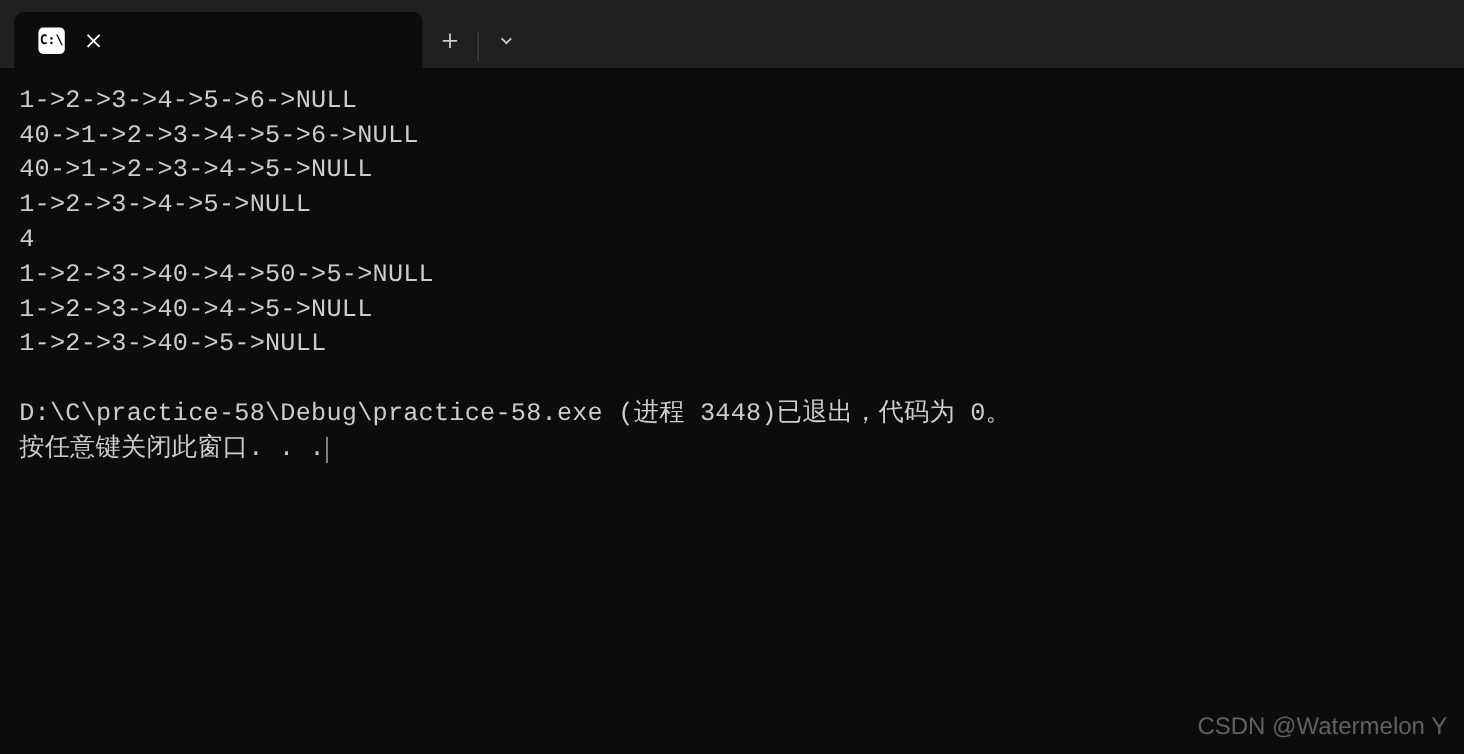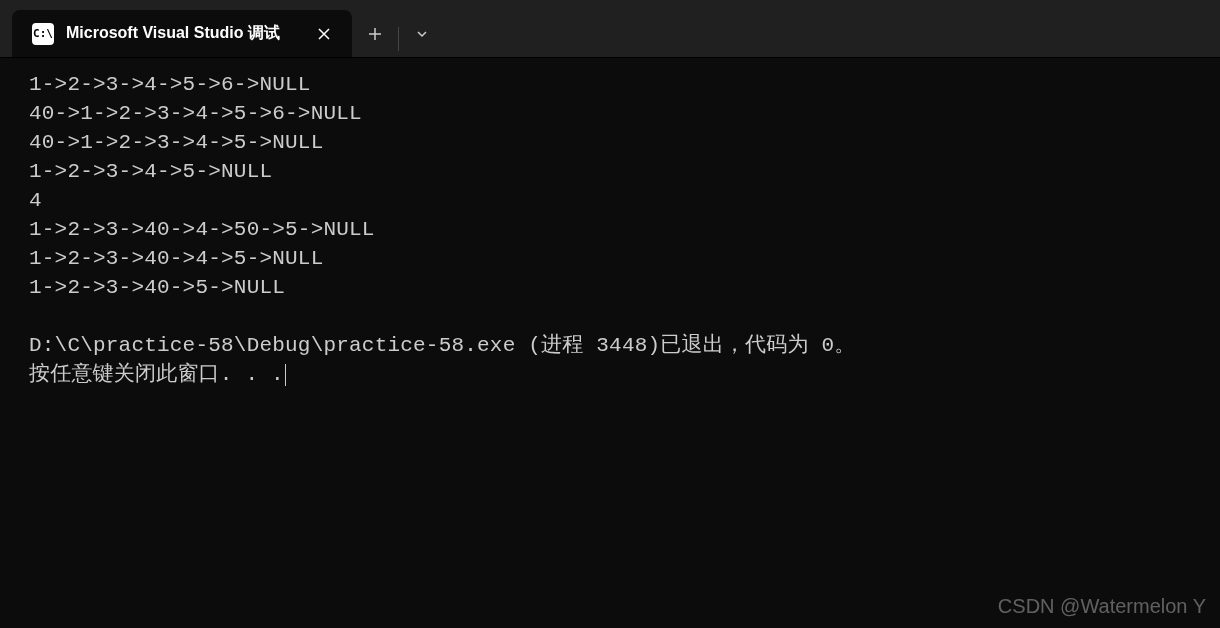--- a/index.html
+++ b/index.html
@@ -82,21 +82,21 @@
       font-size: 16px;
     }
     .divider {
       width: 1px;
       height: 24px;
       background: #444;
       align-self: center;
       margin-top: 10px;
     }
     .terminal {
-      padding: 12px 29px;
+      padding: 12px 16px;
       color: #ccc;
       font-size: 21px;
       line-height: 29px;
       white-space: pre;
       font-family: Consolas, 'Courier New', monospace;
       letter-spacing: 0.2px;
     }
     .terminal .cursor {
       display: inline-block;
       width: 1px;
@@ -113,21 +113,20 @@
       font-family: 'Segoe UI', Tahoma, sans-serif;
       font-size: 20px;
     }
   </style>
 </head>
 <body>
 
 <div class="titlebar">
   <div class="tab">
     <div class="tab-icon">C:\</div>
-    <div class="tab-title">Microsoft Visual Studio 调试</div>
     <div class="tab-close">
       <svg width="12" height="12" viewBox="0 0 12 12">
           <path d="M1 1 L11 11 M11 1 L1 11" stroke="#fff" stroke-width="1.5" fill="none"></path>
         </svg>
     </div>
   </div>
   <div class="titlebar-actions">
     <div class="titlebar-btn">
       <svg width="14" height="14" viewBox="0 0 14 14">
           <path d="M7 1 L7 13 M1 7 L13 7" stroke="#ccc" stroke-width="1.5" fill="none"></path>

